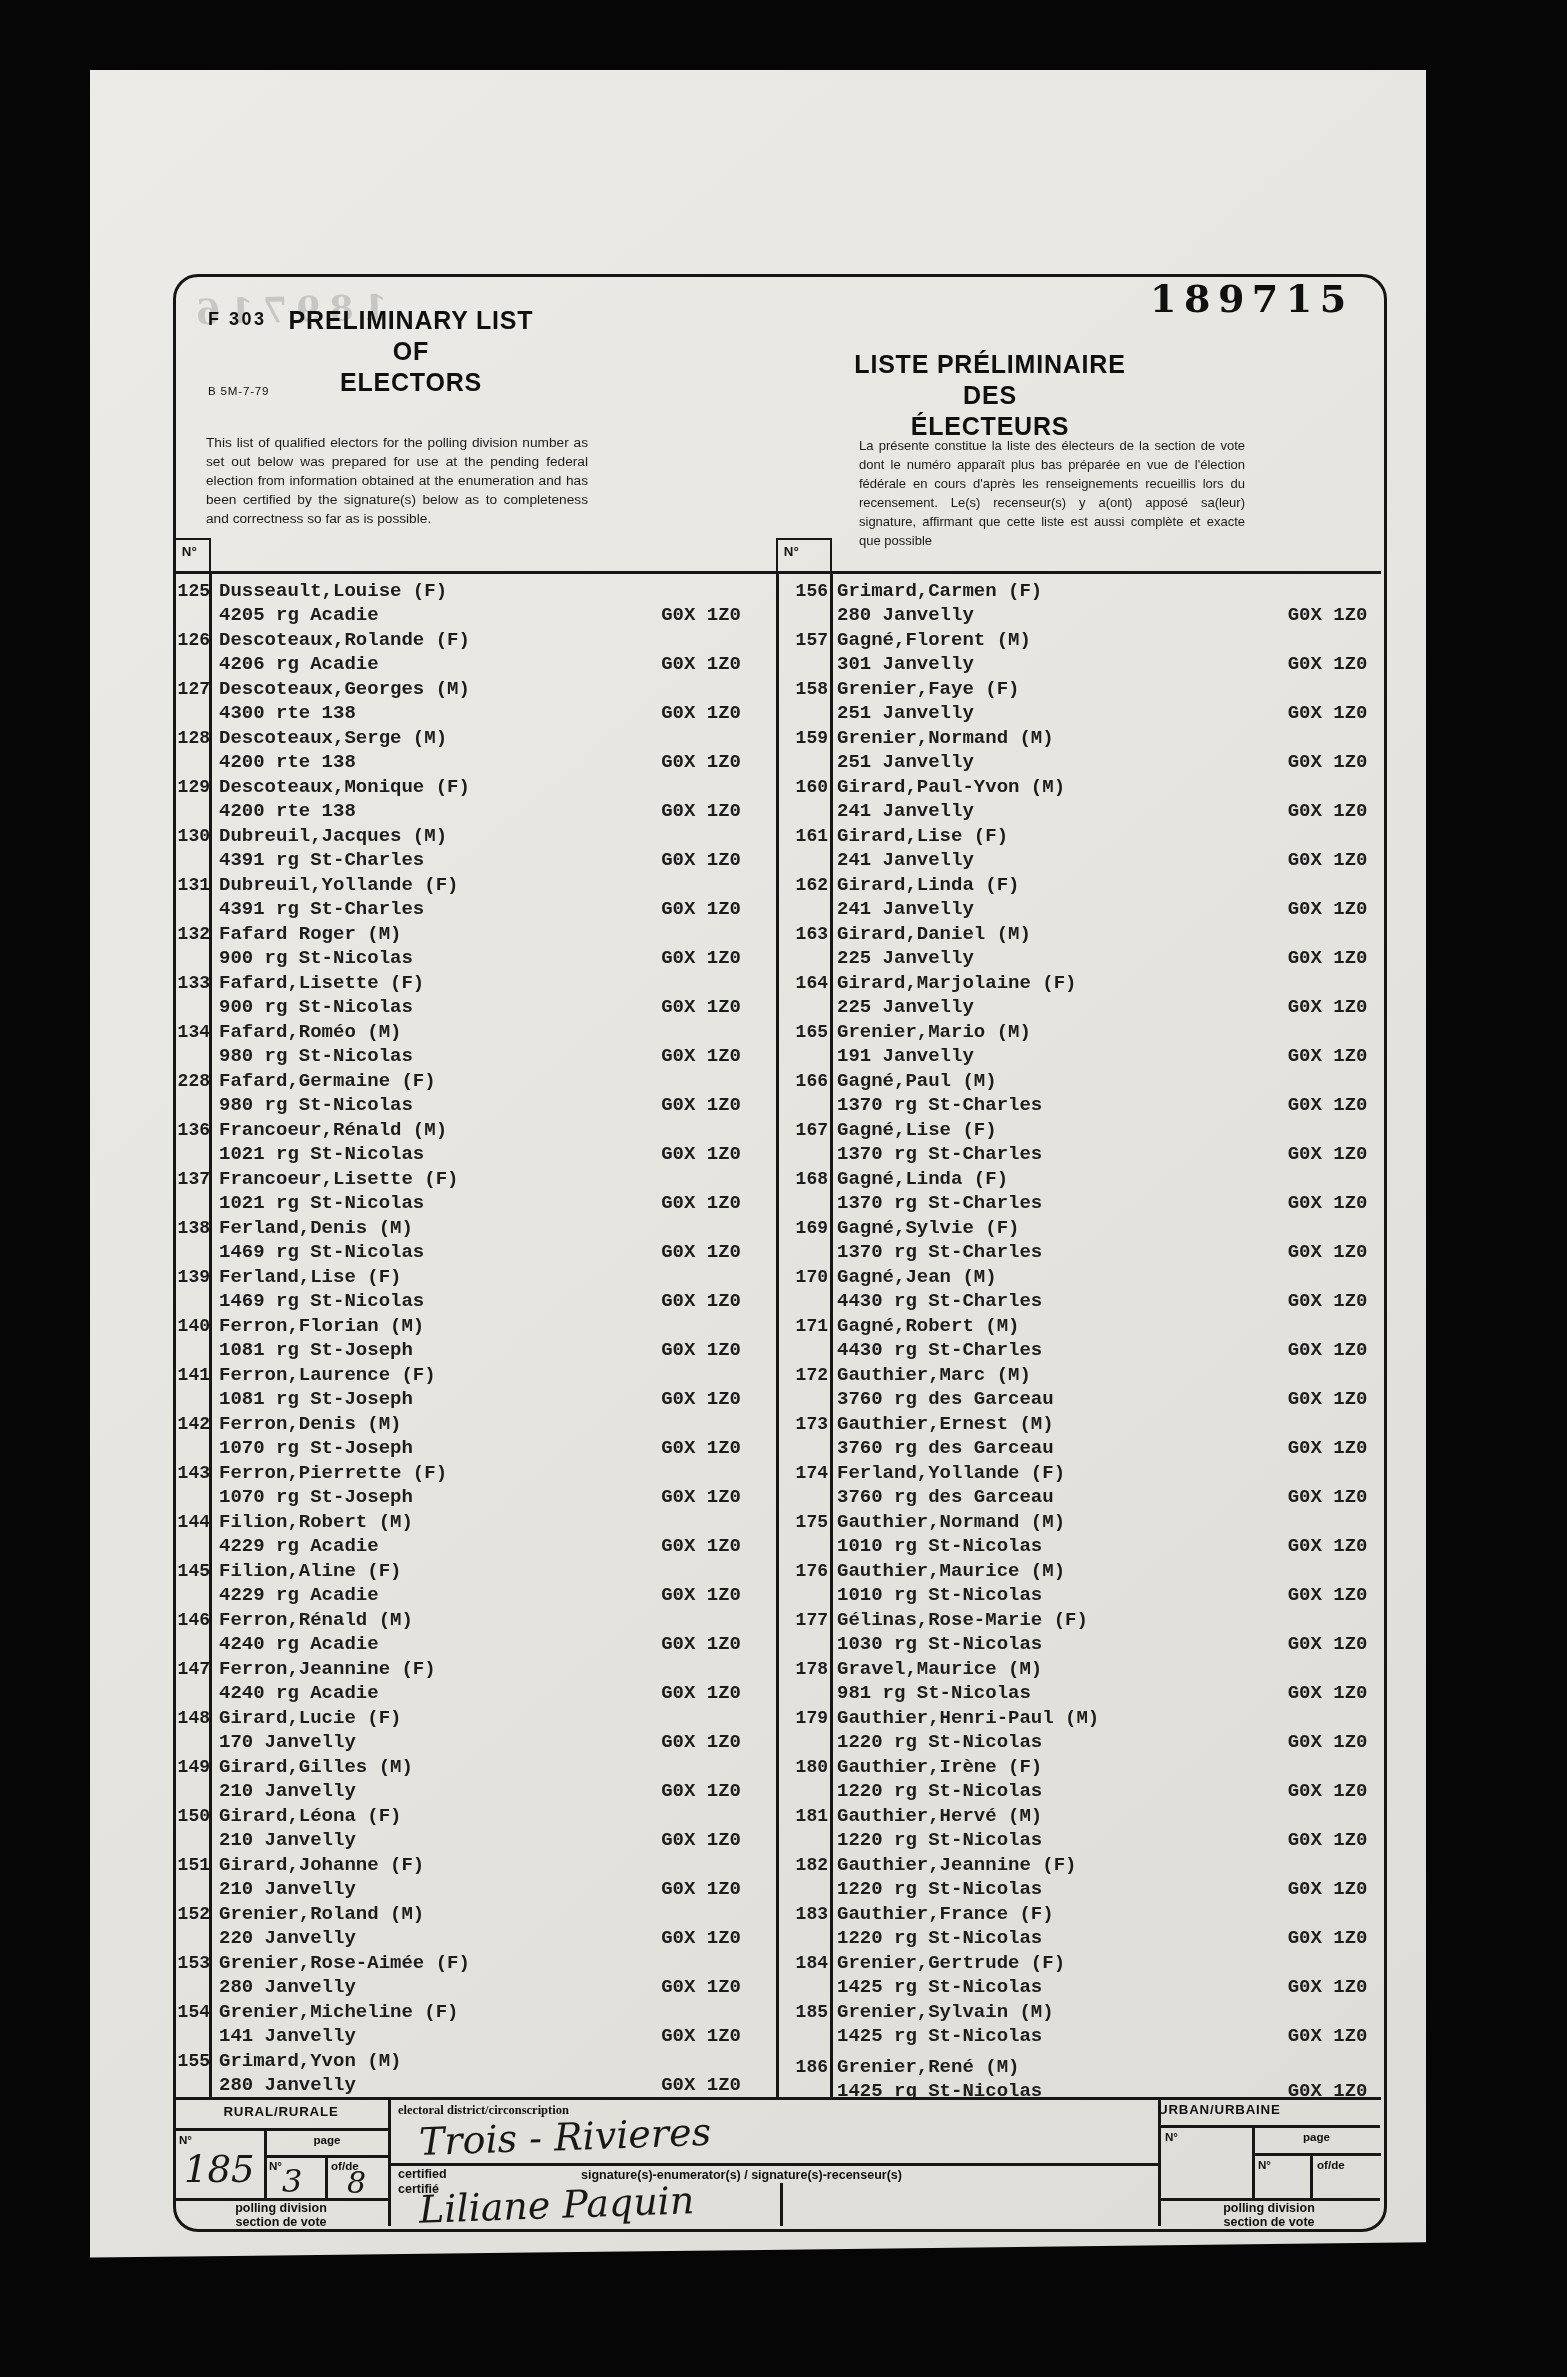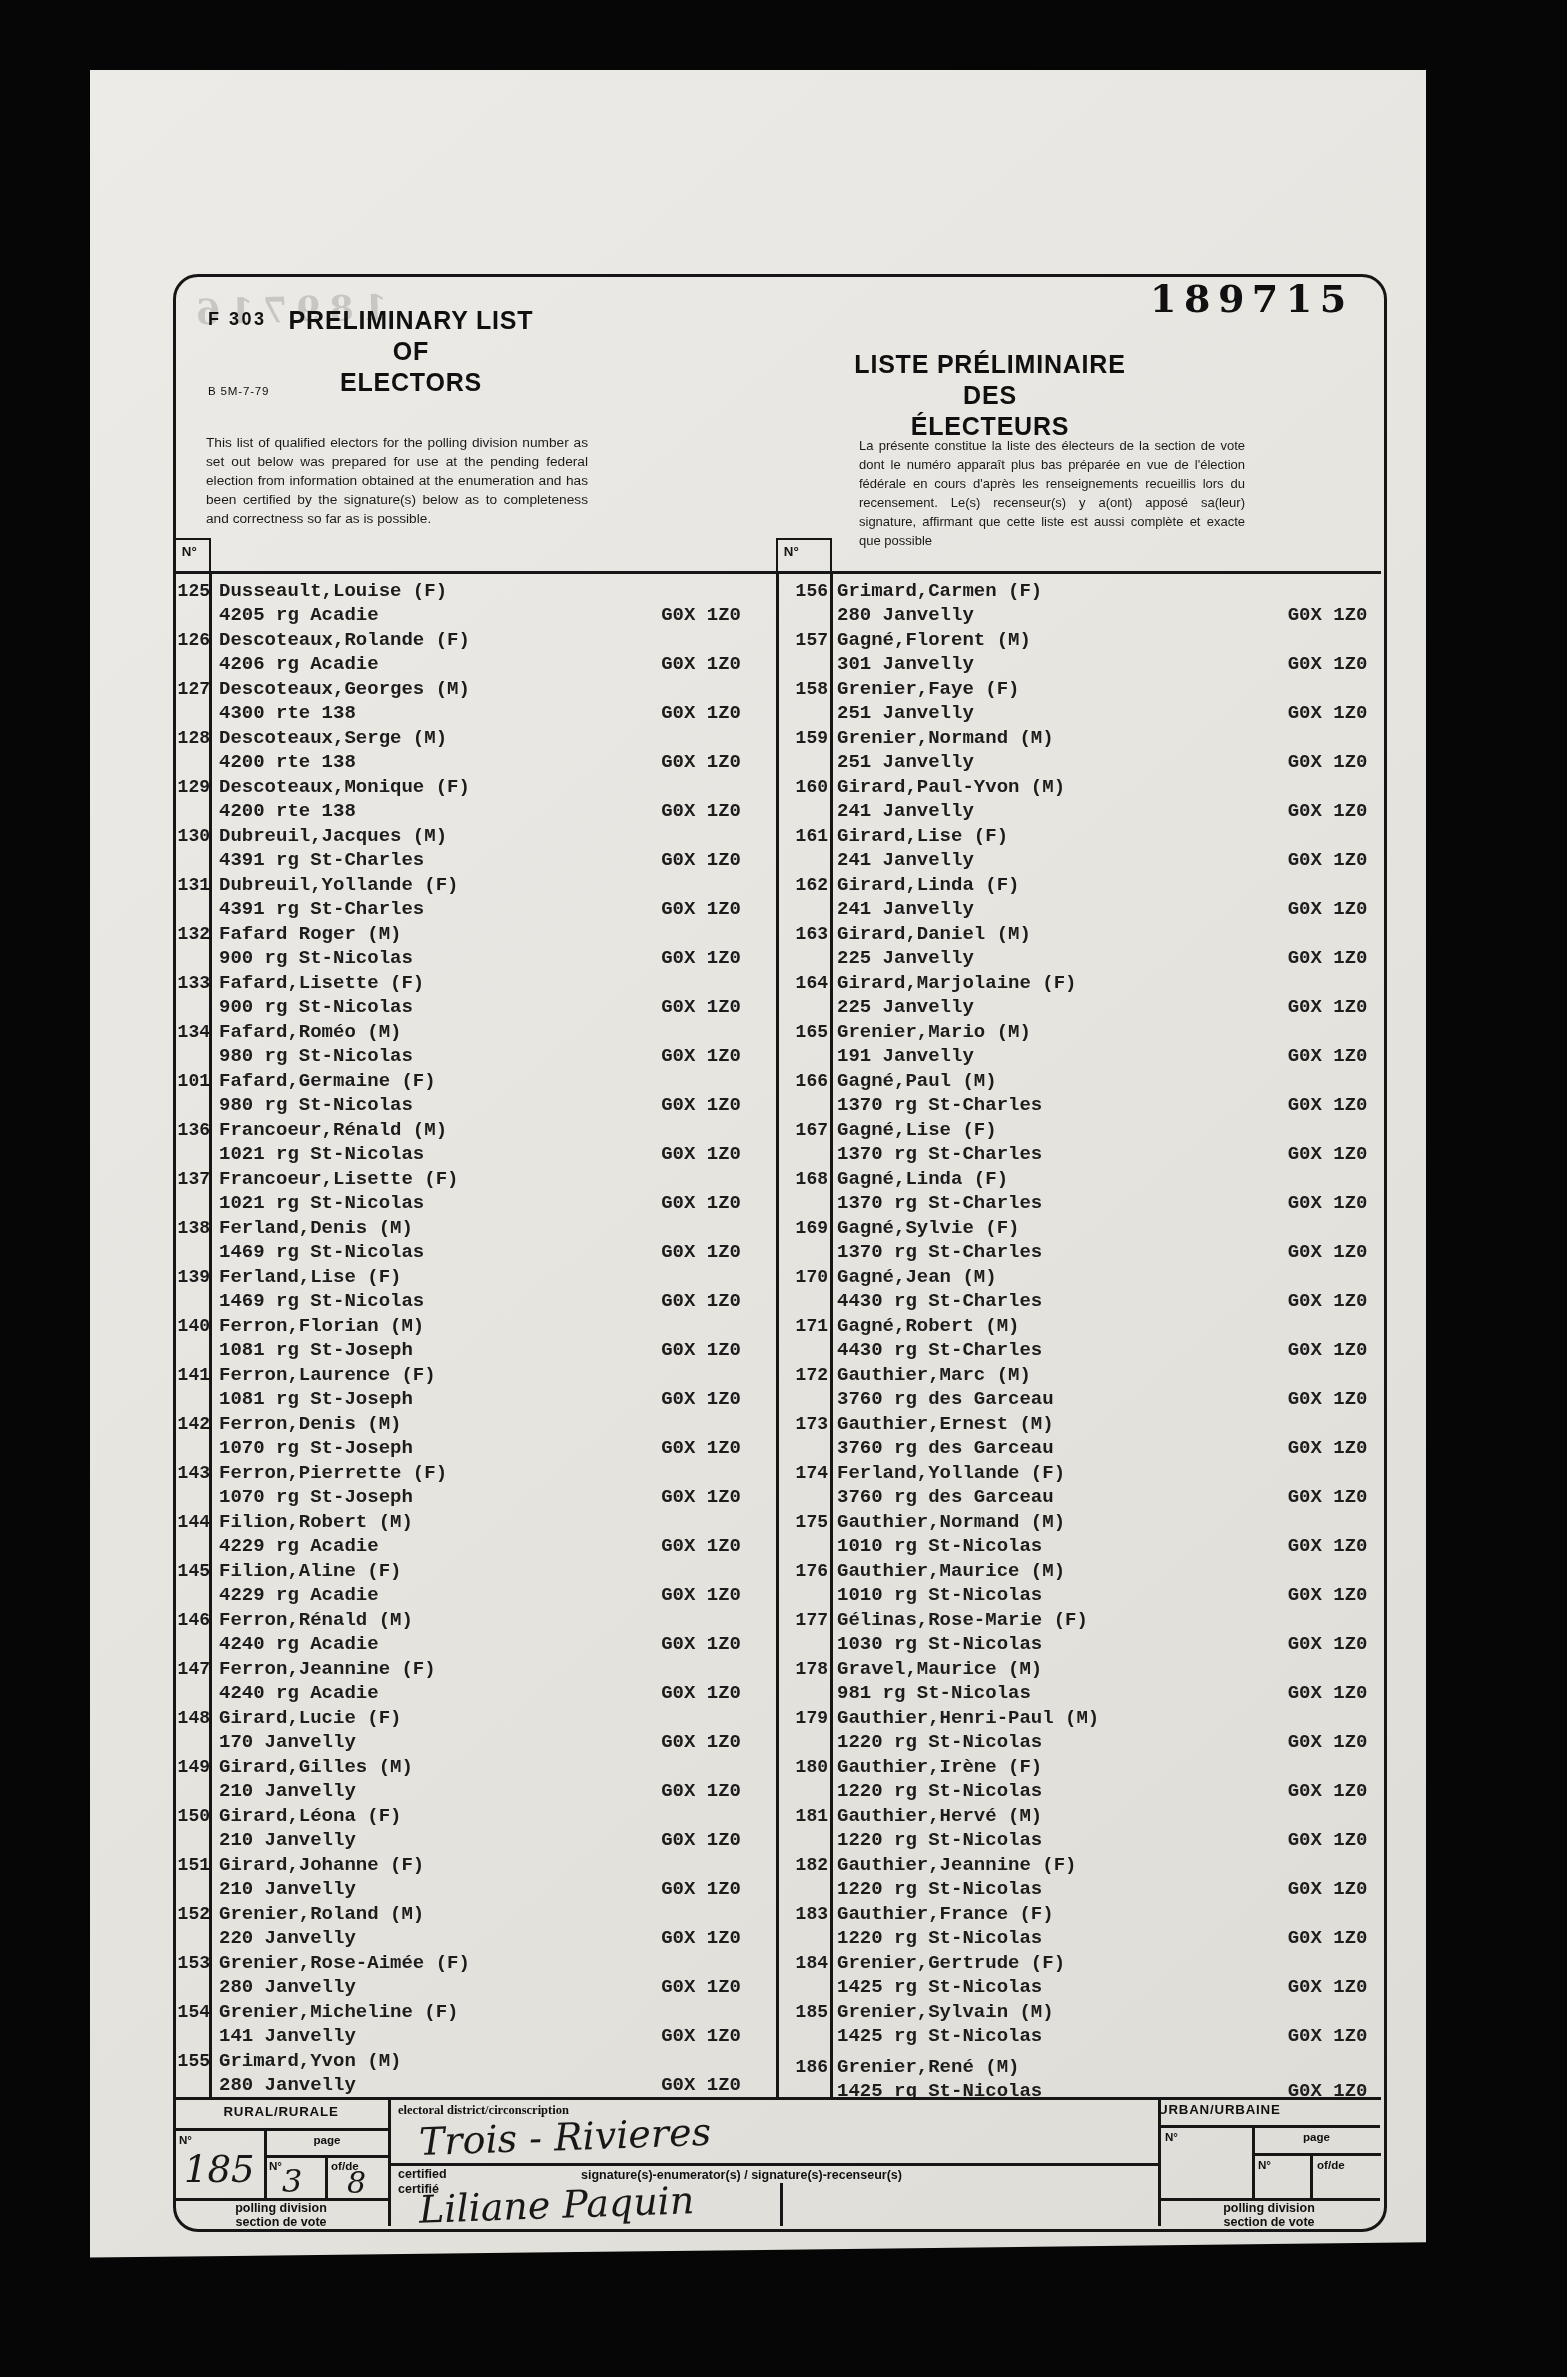--- a/index.html
+++ b/index.html
@@ -152,21 +152,21 @@
       </div>
       <div class="entry">
         <div class="l1">
           <span class="no">134</span>
           <span class="name">Fafard,Roméo (M)</span>
         </div>
         <div class="l2"><span class="addr">980 rg St-Nicolas</span><span class="postal">G0X 1Z0</span></div>
       </div>
       <div class="entry">
         <div class="l1">
-          <span class="no">101</span>
+          <span class="no">228</span>
           <span class="name">Fafard,Germaine (F)</span>
         </div>
         <div class="l2"><span class="addr">980 rg St-Nicolas</span><span class="postal">G0X 1Z0</span></div>
       </div>
       <div class="entry">
         <div class="l1">
           <span class="no">136</span>
           <span class="name">Francoeur,Rénald (M)</span>
         </div>
         <div class="l2"><span class="addr">1021 rg St-Nicolas</span><span class="postal">G0X 1Z0</span></div>

